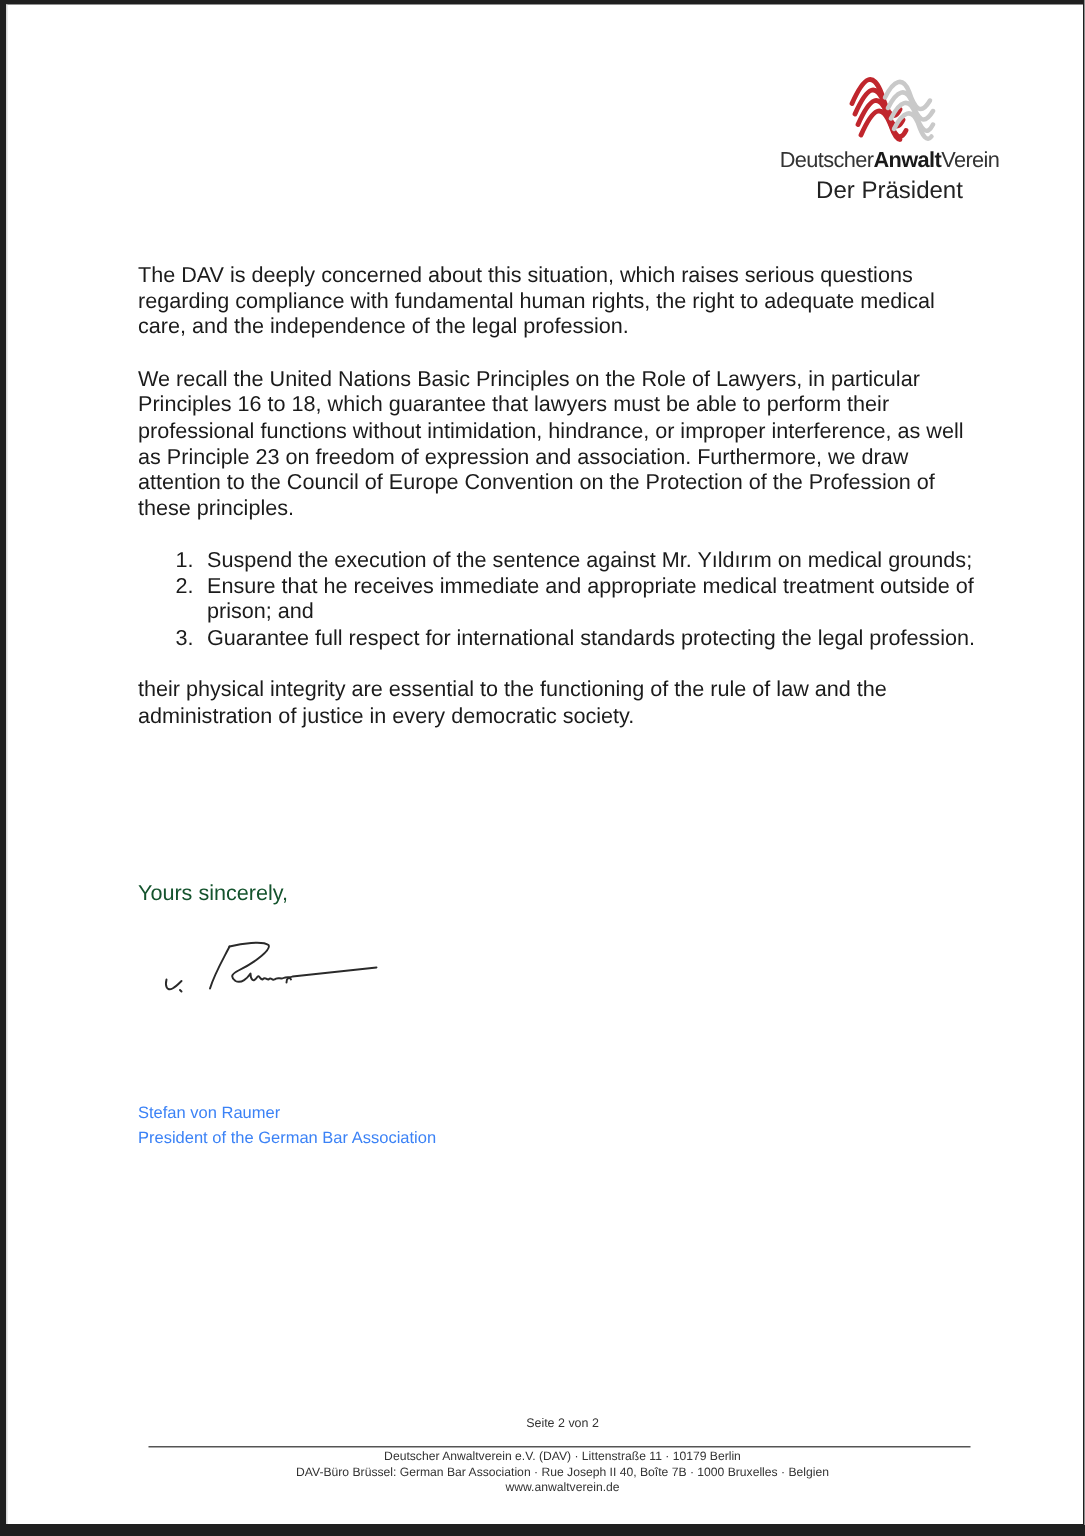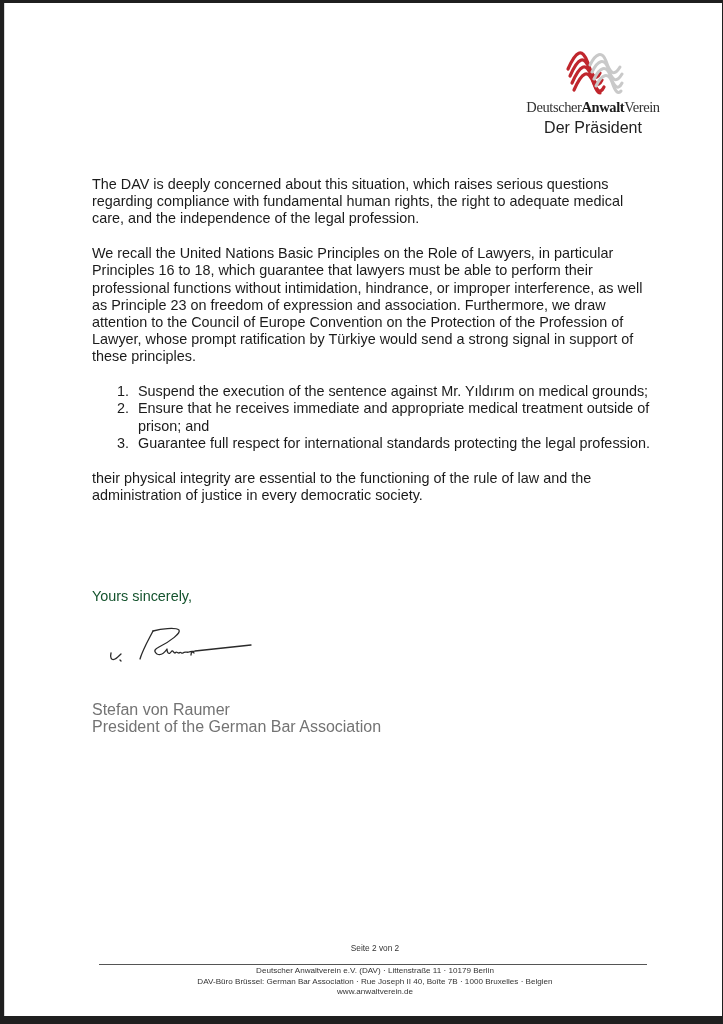--- a/index.html
+++ b/index.html
@@ -41,21 +41,20 @@
     .logo-wordmark {
       position: absolute;
       left: 0;
       top: 56px;
       width: 170px;
       text-align: center;
       font-size: 14.5px;
       letter-spacing: -0.4px;
       color: #333;
       white-space: nowrap;
-      font-family: Liberation Serif, serif;
     }
     .logo-wordmark b {
       font-weight: bold;
       color: #1a1a1a;
     }
     .logo-sub {
       position: absolute;
       left: 0;
       top: 76px;
       width: 170px;
@@ -110,24 +109,24 @@
     .signature {
       position: absolute;
       left: 98px;
       top: 618px;
       width: 165px;
       height: 50px;
     }
     .signatory {
       position: absolute;
       left: 87px;
-      top: 698px;
-      font-size: 16px;
+      top: 731px;
+      font-size: 11px;
       line-height: 17.2px;
-      color: #737373;
+      color: #3b82f6;
     }
     .signatory div { white-space: nowrap; }
 
     .footer-page {
       position: absolute;
       left: 0;
       top: 940px;
       width: 740px;
       text-align: center;
       font-size: 8.3px;
@@ -180,21 +179,20 @@
       <span>The DAV is deeply concerned about this situation, which raises serious questions</span>
       <span>regarding compliance with fundamental human rights, the right to adequate medical</span>
       <span>care, and the independence of the legal profession.</span>
     </p>
     <p>
       <span>We recall the United Nations Basic Principles on the Role of Lawyers, in particular</span>
       <span>Principles 16 to 18, which guarantee that lawyers must be able to perform their</span>
       <span>professional functions without intimidation, hindrance, or improper interference, as well</span>
       <span>as Principle 23 on freedom of expression and association. Furthermore, we draw</span>
       <span>attention to the Council of Europe Convention on the Protection of the Profession of</span>
-      <span>Lawyer, whose prompt ratification by Türkiye would send a strong signal in support of</span>
       <span>these principles.</span>
     </p>
     <ol class="list">
       <li>
         <span class="num">1.</span>
         <span class="line">Suspend the execution of the sentence against Mr. Yıldırım on medical grounds;</span>
       </li>
       <li>
         <span class="num">2.</span>
         <span class="line">Ensure that he receives immediate and appropriate medical treatment outside of</span>

